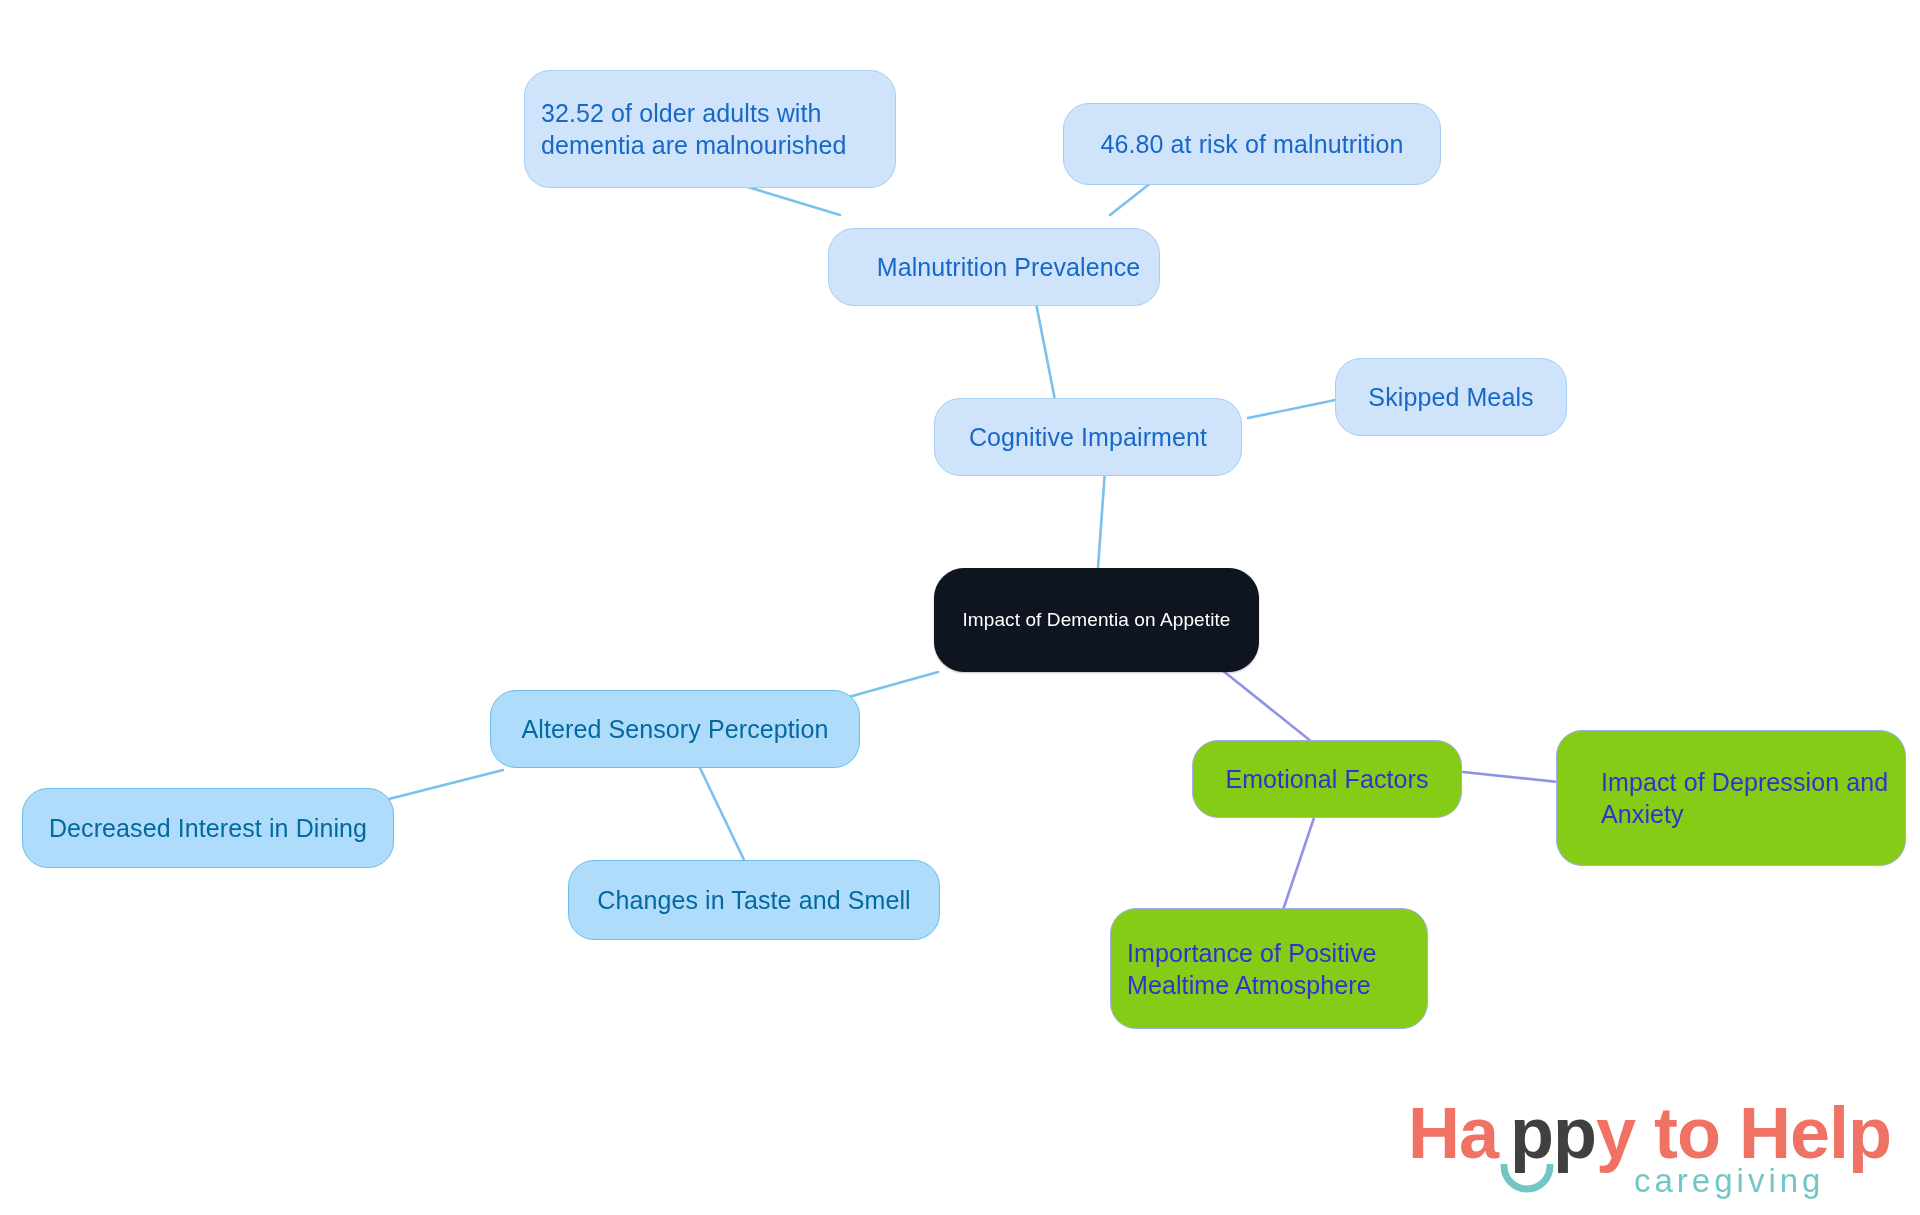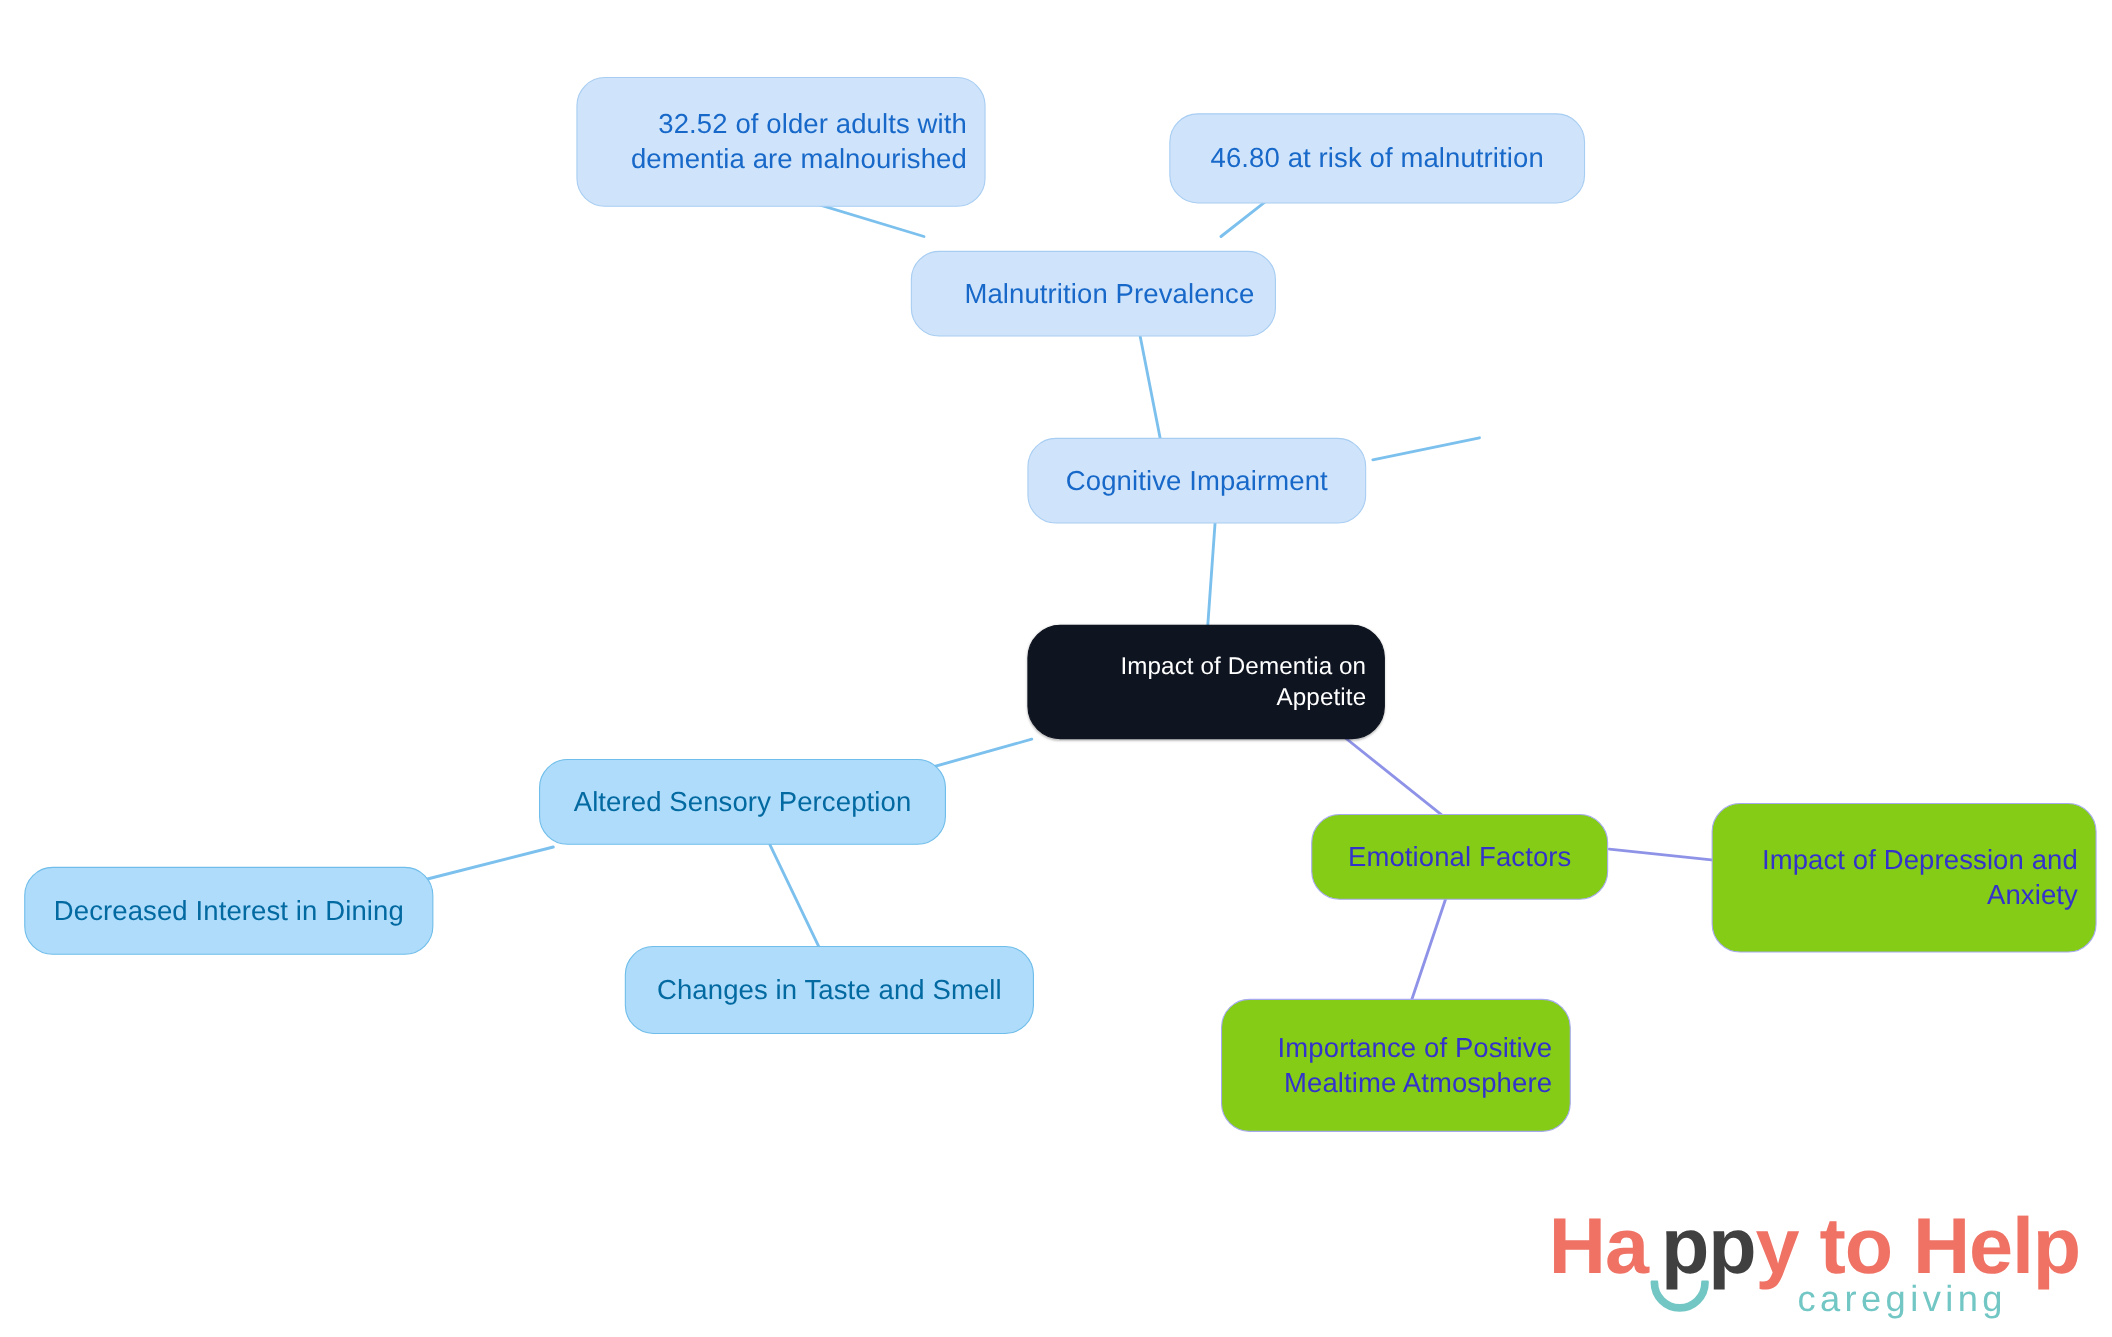--- a/index.html
+++ b/index.html
@@ -25,34 +25,34 @@
     width: 1920px;
     height: 1215px;
     pointer-events: none;
   }
   .node {
     position: absolute;
     box-sizing: border-box;
     display: flex;
     align-items: center;
     justify-content: center;
-    text-align: right;
+    text-align: left;
     border-radius: 26px;
     border: 1.6px solid transparent;
     line-height: 1.28;
     padding: 6px 16px;
     white-space: pre-line;
     letter-spacing: 0.1px;
   }
   
   .node.root {
     background: #0e1420;
     border-color: #0e1420;
     color: #ffffff;
-    font-size: 22px;
+    font-size: 19px;
     border-radius: 30px;
     box-shadow: 0 1px 2px rgba(0,0,0,0.25);
   }
   
   .node.blue-pale {
     background: #cfe4fa;
     border-color: #a8cdf2;
     color: #1768c9;
     font-size: 25px;
   }
@@ -155,20 +155,23 @@
   </div>
 
   <div class="node blue-pale" style="left:828px; top:228px; width:332px; height:78px;padding-left:45px;">
     <span>Malnutrition Prevalence</span>
   </div>
 
   <div class="node blue-pale" style="left:934px; top:398px; width:308px; height:78px;">
     <span>Cognitive Impairment</span>
   </div>
 
+  <div class="node blue-pale" style="left:1335px; top:358px; width:232px; height:78px;">
+    <span>Skipped Meals</span>
+  </div>
 
   <div class="node root" style="left:934px; top:568px; width:325px; height:104px;">
     <span>Impact of Dementia on Appetite</span>
   </div>
 
   <div class="node blue-mid" style="left:490px; top:690px; width:370px; height:78px;">
     <span>Altered Sensory Perception</span>
   </div>
 
   <div class="node blue-mid" style="left:22px; top:788px; width:372px; height:80px;">

